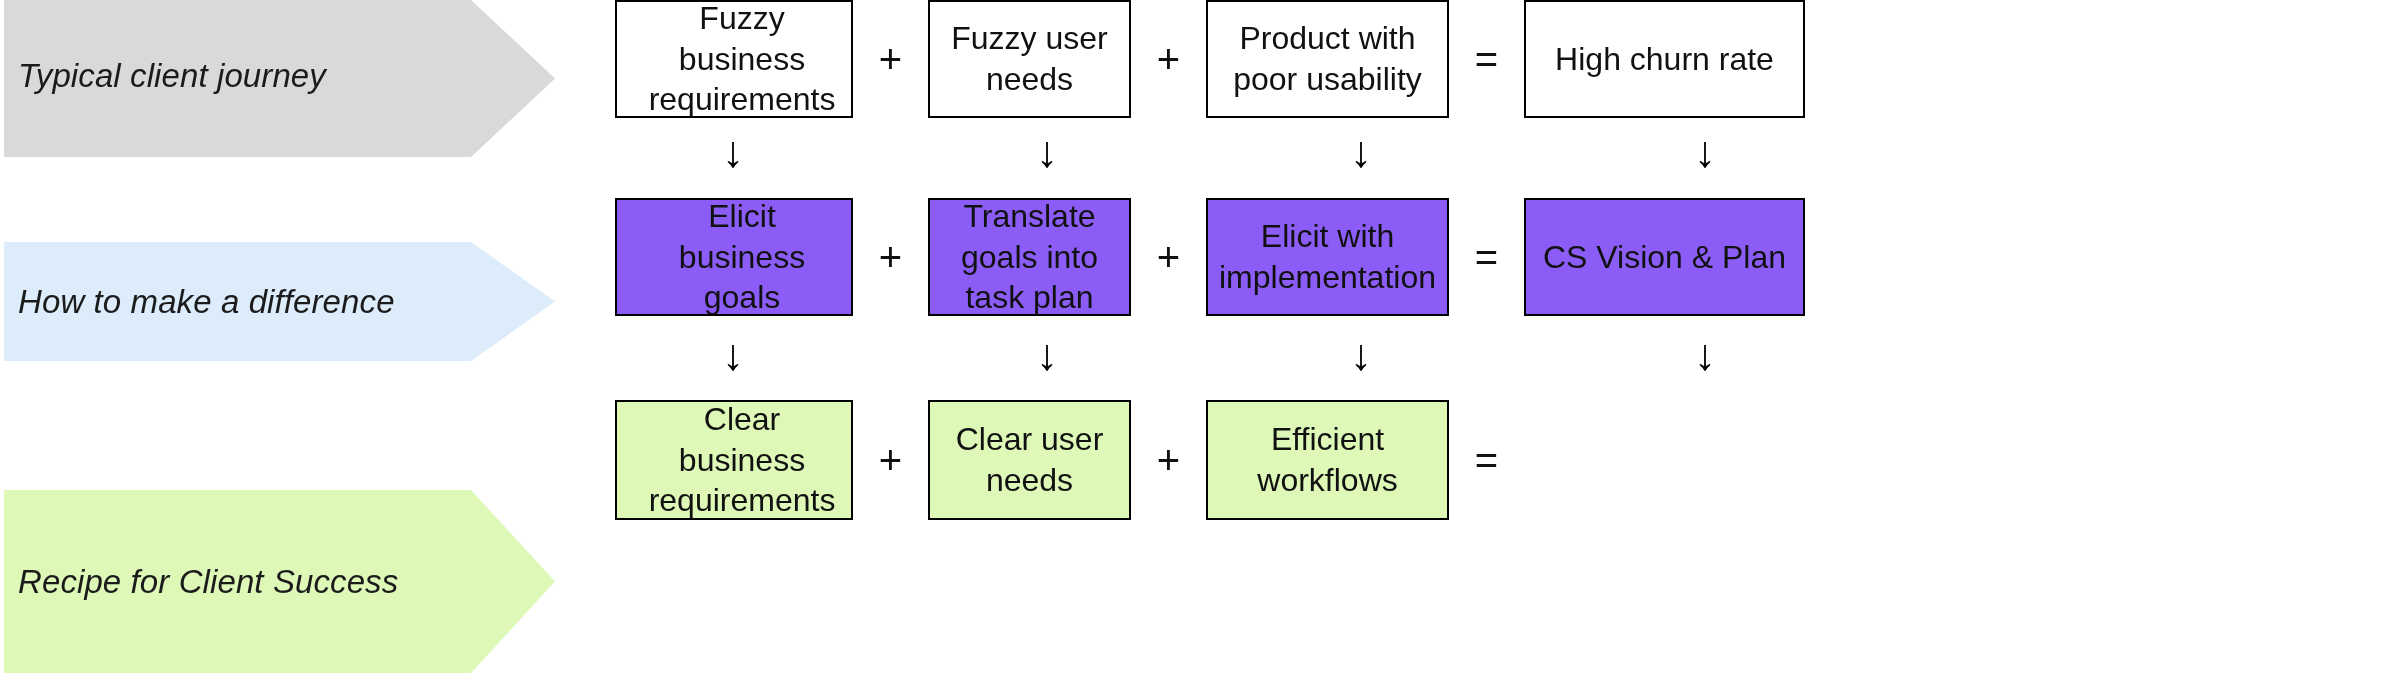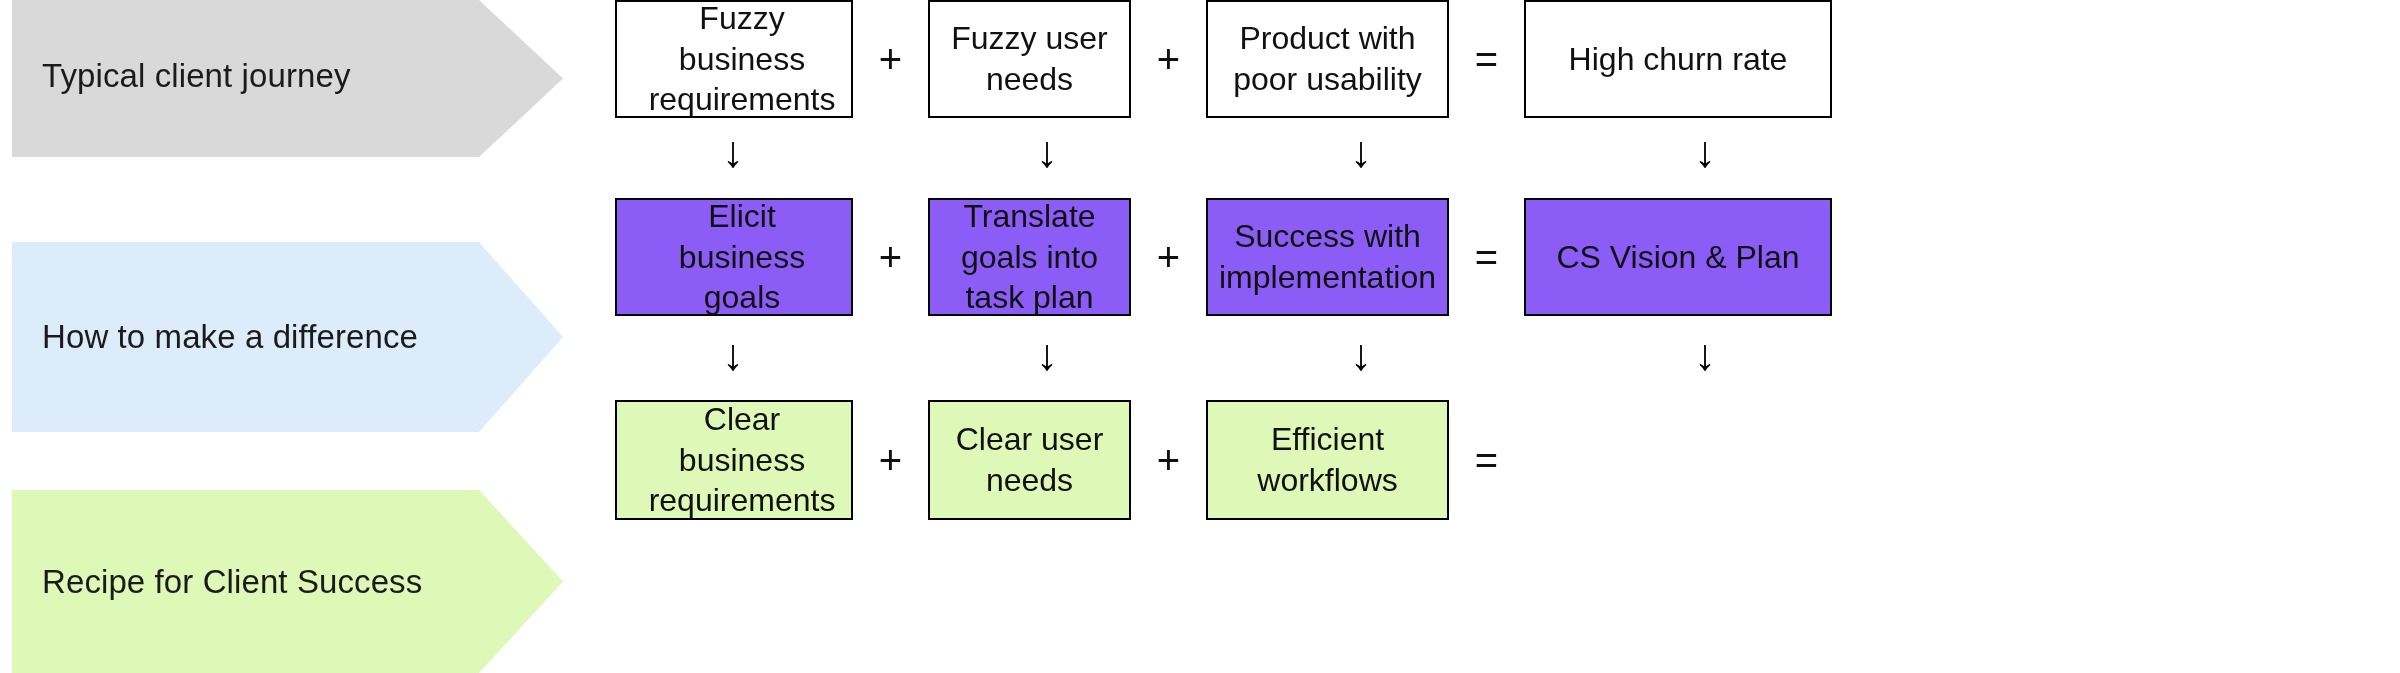--- a/index.html
+++ b/index.html
@@ -17,25 +17,26 @@
     position: relative;
     width: 2400px;
     height: 673px;
     background: #ffffff;
     overflow: hidden;
   }
 
   
   .chevron {
     position: absolute;
-    left: 12px;
+    left: 4px;
     display: flex;
     align-items: center;
     box-sizing: border-box;
-    padding-left: 30px;
+    padding-left: 14px;
+    font-style: italic;
   }
   .chevron-shape {
     position: absolute;
     left: 0;
     top: 0;
     width: 100%;
     height: 100%;
     clip-path: polygon(0 0, calc(100% - 84px) 0, 100% 50%, calc(100% - 84px) 100%, 0 100%);
     z-index: 0;
   }
@@ -43,21 +44,21 @@
     position: relative;
     z-index: 1;
     font-size: 33px;
     line-height: 1.25;
     letter-spacing: 0.1px;
     white-space: nowrap;
     color: #1b1b1b;
   }
 
   #chevron-row-1 { top: 0px;   height: 157px; width: 551px; }
-  #chevron-row-2 { top: 242px; height: 190px; width: 551px; }
+  #chevron-row-2 { top: 242px; height: 119px; width: 551px; }
   #chevron-row-3 { top: 490px; height: 183px; width: 551px; }
 
   #chevron-row-1 .chevron-label { position: relative; top: -3px; }
 
   
   .row {
     position: absolute;
     left: 615px;
     width: 1785px;
     display: flex;
@@ -80,21 +81,21 @@
   .cell-text {
     font-size: 32px;
     line-height: 1.28;
     color: #111111;
   }
 
   
   .col-a { width: 238px; padding-left: 28px; }
   .col-b { width: 203px; }
   .col-c { width: 243px; }
-  .col-d { width: 308px; }
+  .col-d { width: 281px; }
 
   .op {
     display: flex;
     align-items: center;
     justify-content: center;
     font-size: 40px;
     line-height: 1;
     color: #111111;
     font-weight: 400;
     user-select: none;
@@ -169,21 +170,21 @@
   <div class="row" id="row-2">
     <div class="cell col-a fill-blue">
       <span class="cell-text">Elicit business goals</span>
     </div>
     <div class="op op-gap">+</div>
     <div class="cell col-b fill-blue">
       <span class="cell-text">Translate goals into task plan</span>
     </div>
     <div class="op op-gap">+</div>
     <div class="cell col-c fill-blue">
-      <span class="cell-text">Success with implementation</span>
+      <span class="cell-text">Elicit with implementation</span>
     </div>
     <div class="op op-gap">=</div>
     <div class="cell col-d fill-blue">
       <span class="cell-text">CS Vision &amp; Plan</span>
     </div>
   </div>
 
   <div class="arrow arrow-band-2 arrow-c1">↓</div>
   <div class="arrow arrow-band-2 arrow-c2">↓</div>
   <div class="arrow arrow-band-2 arrow-c3">↓</div>

